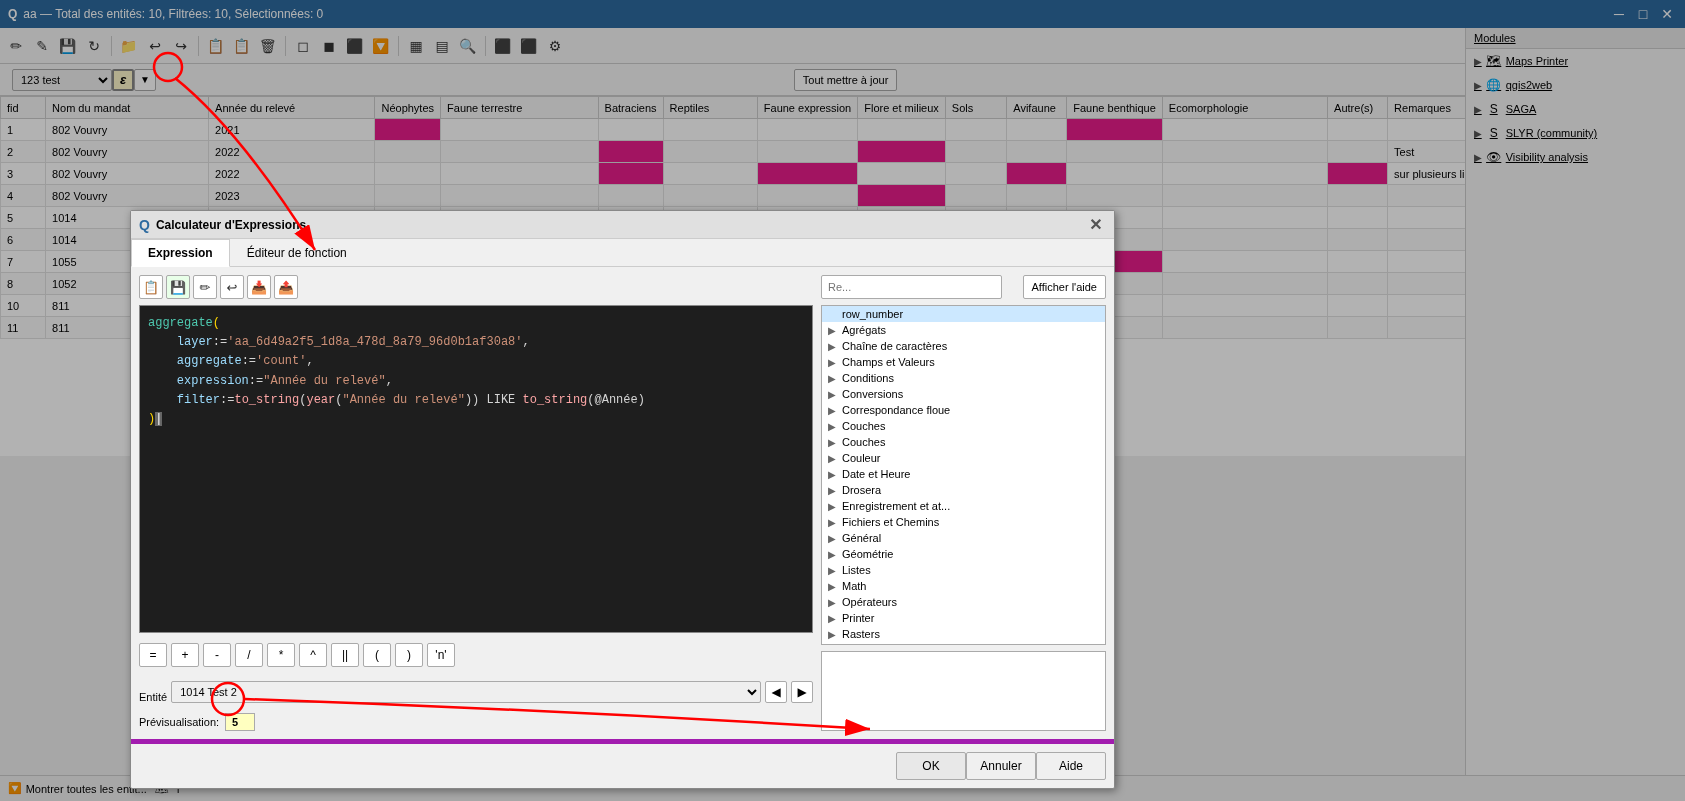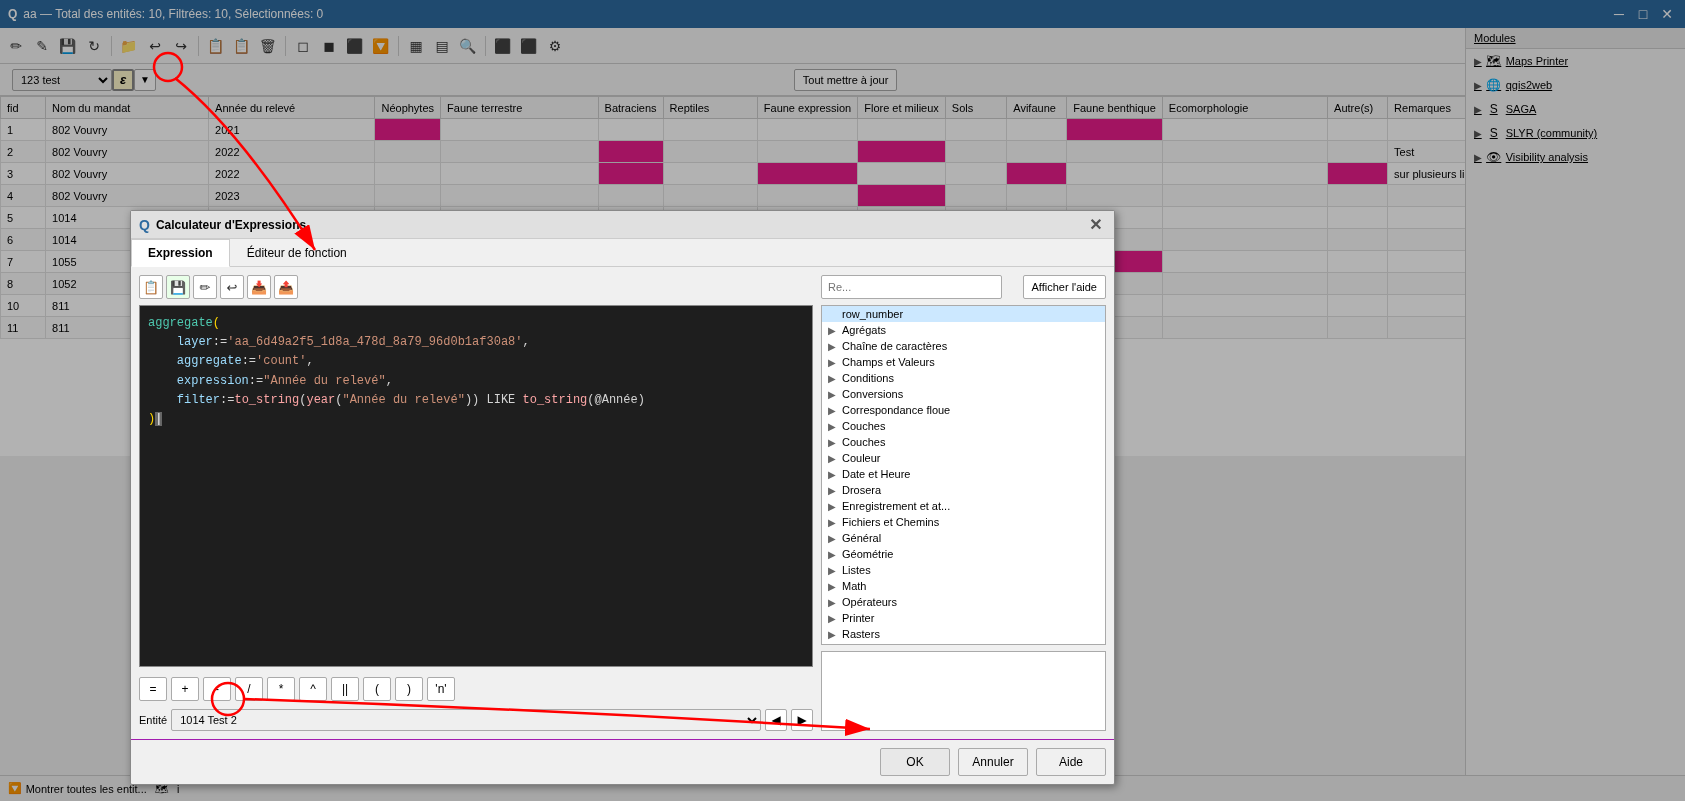--- a/index.html
+++ b/index.html
@@ -54,21 +54,21 @@
     .kw-yellow { color: #fca5a5; }
     .kw-string { color: #ce9178; }
     .kw-param { color: #9cdcfe; }
     .kw-brace { color: #ffd700; }
 
     
     .operator-bar { display: flex; gap: 4px; flex-wrap: wrap; padding-top: 4px; }
     .op-btn { height: 24px; min-width: 28px; border: 1px solid #aaa; background: #fff; border-radius: 2px; cursor: pointer; font-size: 12px; display: flex; align-items: center; justify-content: center; padding: 0 6px; }
 
     
-    .entity-row { display: flex; align-items: center; gap: 4px; margin-top: 2px; }
+    .entity-row { display: flex; align-items: flex-end; gap: 4px; margin-top: 8px; }
     .entity-label { font-size: 11px; white-space: nowrap; }
     .entity-select { flex: 1; height: 22px; border: 1px solid #aaa; border-radius: 2px; font-size: 11px; padding: 0 4px; }
     .entity-nav-btn { width: 22px; height: 22px; border: 1px solid #aaa; background: #fff; border-radius: 2px; cursor: pointer; display: flex; align-items: center; justify-content: center; font-size: 12px; }
 
     
     .preview-row { display: flex; align-items: center; gap: 6px; margin-top: 4px; }
     .preview-label { font-size: 11px; }
     .preview-value { background: #ffffc0; border: 1px solid #aaa; padding: 2px 6px; font-size: 11px; font-weight: bold; min-width: 30px; }
 
     
@@ -78,21 +78,21 @@
     .help-btn { height: 24px; border: 1px solid #aaa; background: #fff; border-radius: 2px; cursor: pointer; padding: 0 8px; font-size: 11px; }
 
     
     .func-tree { border: 1px solid #aaa; background: white; height: 340px; overflow-y: auto; }
     .tree-item { display: flex; align-items: center; padding: 2px 6px; cursor: pointer; font-size: 11px; }
     .tree-arrow { width: 14px; color: #666; font-size: 10px; }
     .tree-label { flex: 1; }
     .tree-item.selected { background: #cce8ff; }
 
     
-    .dialog-footer { display: flex; align-items: center; gap: 8px; padding: 8px; border-top: 1px solid #a21caf; justify-content: flex-end; }
+    .dialog-footer { display: flex; align-items: center; gap: 0; padding: 8px; border-top: 5px solid #a21caf; justify-content: flex-end; }
     .footer-btn { height: 28px; min-width: 70px; border: 1px solid #aaa; border-radius: 2px; background: #f0f0f0; cursor: pointer; font-size: 12px; }
     .footer-btn.ok { background: #e8e8e8; }
 
     
     .annotation-svg { position: absolute; top: 0; left: 0; width: 100%; height: 100%; pointer-events: none; z-index: 300; }
 
     
     .right-sidebar { position: absolute; right: 0; top: 28px; width: 220px; height: 773px; background: #f5f5f5; border-left: 1px solid #ccc; z-index: 50; overflow: hidden; text-decoration: underline; }
     .sidebar-item { display: flex; align-items: center; padding: 4px 8px; cursor: pointer; font-size: 11px; gap: 4px; }
     .sidebar-arrow { color: #555; font-size: 10px; }
@@ -423,20 +423,24 @@
 
       <div class="entity-row">
         <span class="entity-label">Entité</span>
         <select class="entity-select">
           <option>1014 Test 2</option>
         </select>
         <button class="entity-nav-btn">◀</button>
         <button class="entity-nav-btn">▶</button>
       </div>
 
+      <div class="preview-row">
+        <span class="preview-label">Prévisualisation:</span>
+        <span class="preview-value">5</span>
+      </div>
     </div>
 
     <div class="right-panel">
 
       <div class="search-row">
         <input type="text" class="search-input" placeholder="Re..." style="">
         <button class="help-btn">Afficher l'aide</button>
       </div>
 
       <div class="func-tree" id="func-tree">

